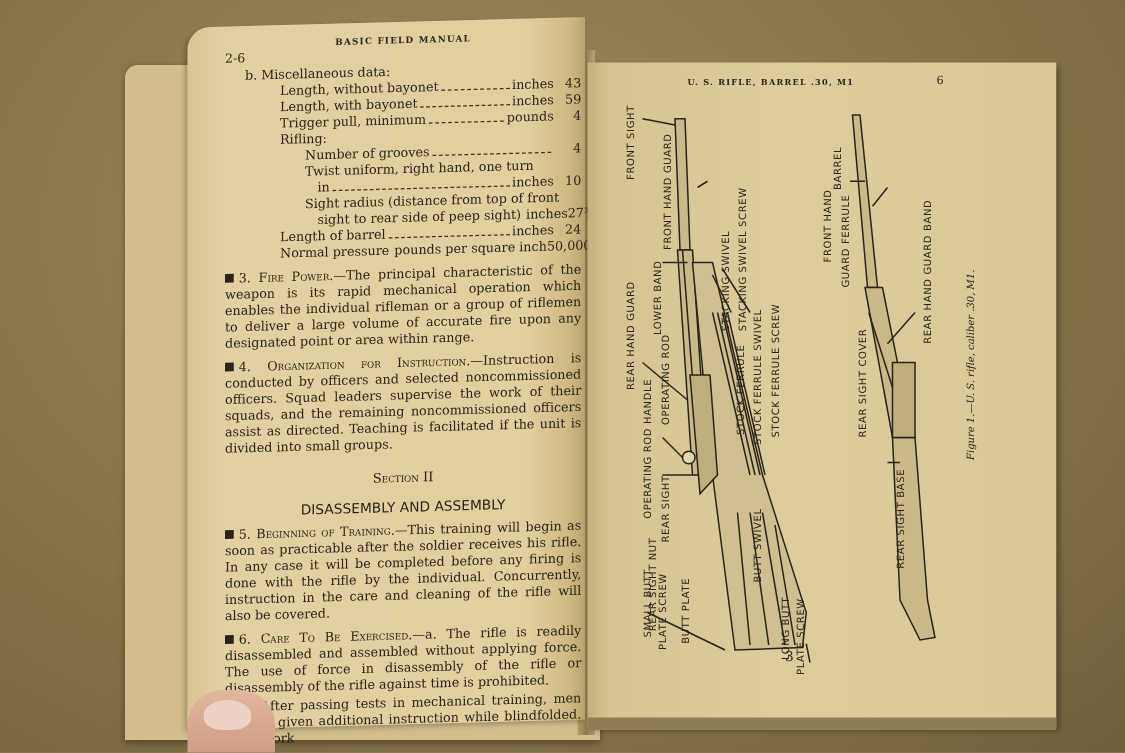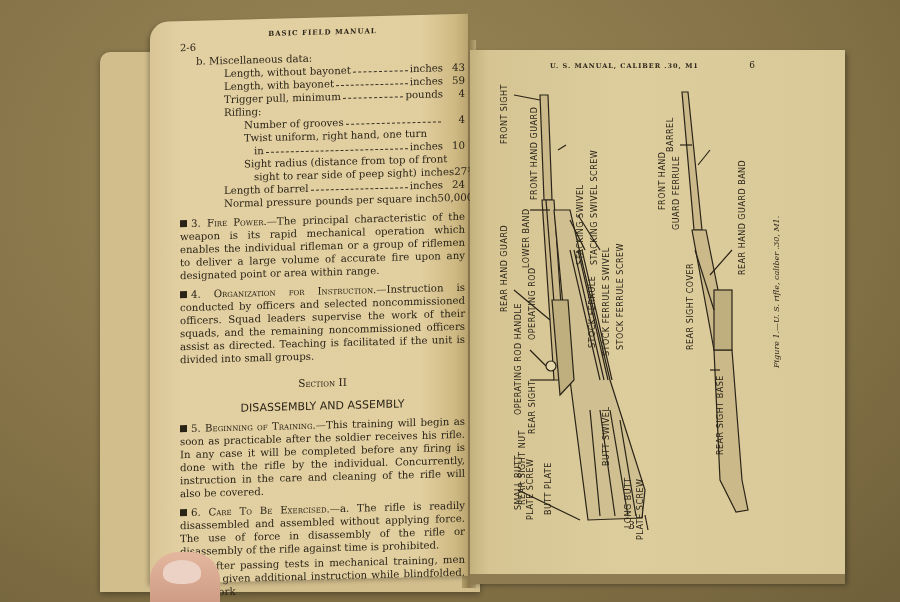--- a/index.html
+++ b/index.html
@@ -112,21 +112,21 @@
 
       <div class="para"><span class="sq"></span><span>5.</span> <span class="sc">Beginning of Training.</span><span>—This training will begin as soon as practicable after the soldier receives his rifle. In any case it will be completed before any firing is done with the rifle by the individual. Concurrently, instruction in the care and cleaning of the rifle will also be covered.</span></div>
       <div class="para"><span class="sq"></span><span>6.</span> <span class="sc">Care To Be Exercised.</span><span>—a. The rifle is readily disassembled and assembled without applying force. The use of force in disassembly of the rifle or disassembly of the rifle against time is prohibited.</span></div>
       <div class="para" style="margin-top:2px;text-indent:14px">b. After passing tests in mechanical training, men may be given additional instruction while blindfolded. In all work</div>
 
     </div>
   </div>
 </div>
 
 <div class="page-right">
-  <div class="rh-right">U. S. MANUAL, CALIBER .30, M1</div>
+  <div class="rh-right">U. S. RIFLE, BARREL .30, M1</div>
   <div class="pn-right">6</div>
 
   <svg class="rifle" width="375" height="532" viewBox="0 0 375 532">
     <g stroke="#2a2418" fill="none" stroke-width="1.2">
 
       <path d="M70 45 L78 45 L82 150 L74 150 Z" fill="#cbb98a"></path>
       <path d="M72 150 L84 150 L96 330 L84 330 Z" fill="#cbb98a"></path>
       <line x1="76" y1="150" x2="90" y2="330"></line>
 
       <path d="M84 160 L100 160 L140 330 L175 440 L172 468 L118 470 L100 330 Z" fill="#d0bf90"></path>

